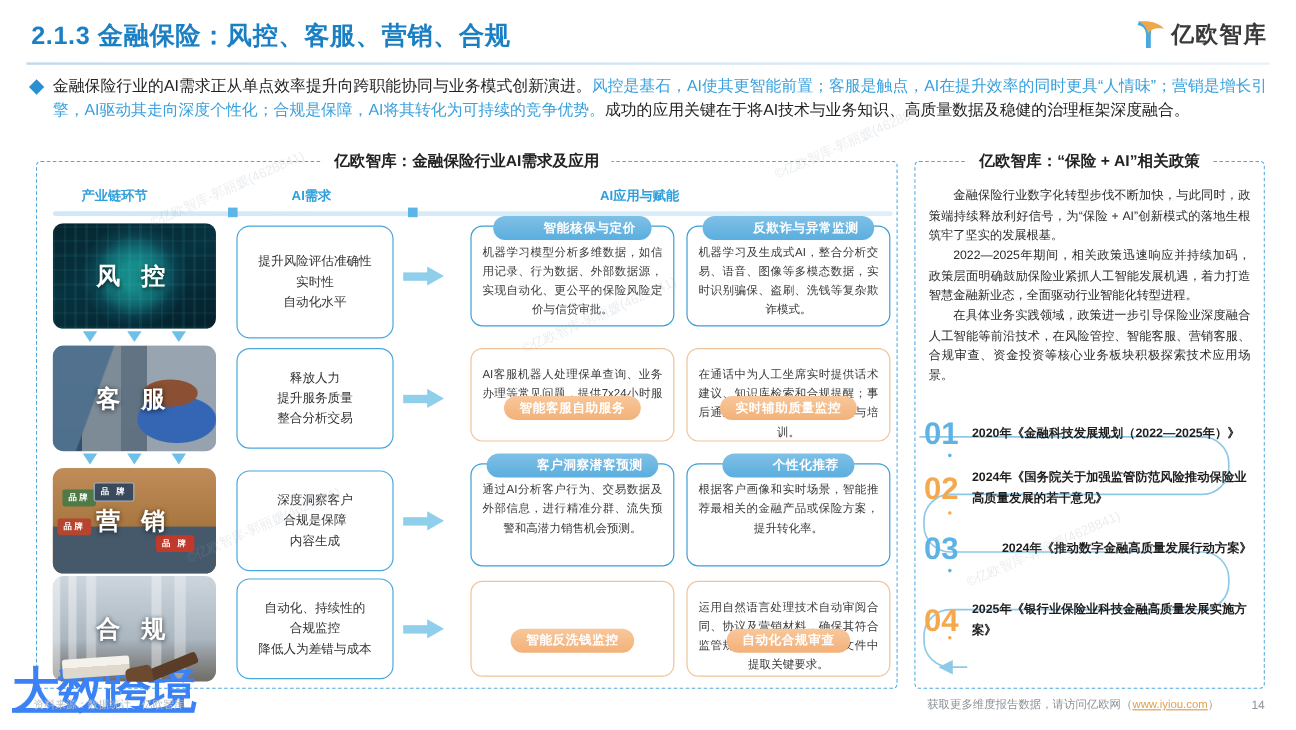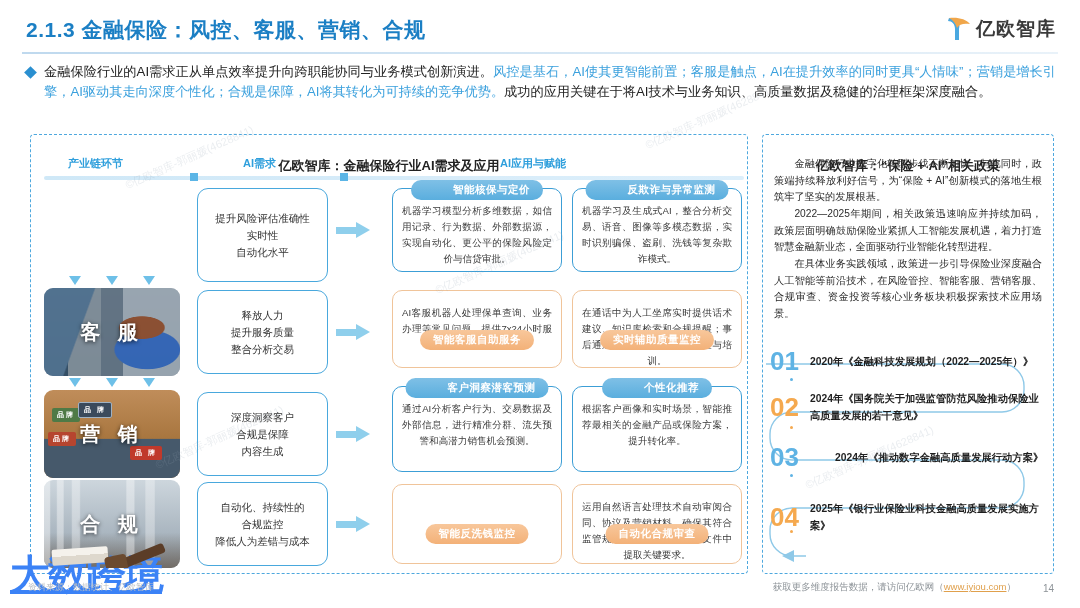--- a/index.html
+++ b/index.html
@@ -39,21 +39,21 @@
 
   
   .panel {
     position: absolute; border: 1.6px dashed #4ea8de; border-radius: 4px;
   }
   .panel-left  { left: 30px;  top: 134px; width: 718px; height: 440px; }
   .panel-right { left: 762px; top: 134px; width: 292px; height: 440px; }
   .panel-cap {
     position: absolute; top: -10px; background: #fff; padding: 0 10px;
     font-size: 13px; font-weight: bold; color: #222; white-space: nowrap;
-    left: 50%; transform: translateX(-50%); margin-top: 32px;
+    left: 50%; transform: translateX(-50%);
   }
 
   
   .colhdr { position: absolute; font-size: 11px; font-weight: bold; color: #2f9fdc; white-space: nowrap; }
   .colhdr-rule {
     position: absolute; left: 44px; top: 176px; width: 700px; height: 4px;
     background: linear-gradient(to right,#cfe8f7,#ddeffb);
     border-radius: 2px;
   }
   .colhdr-tick { position: absolute; top: 173px; width: 8px; height: 8px; background: #5bb5e6; }
@@ -207,20 +207,23 @@
     <div class="panel-cap">亿欧智库：金融保险行业AI需求及应用</div>
   </div>
 
   <div class="colhdr" style="left:68px;  top:156px;">产业链环节</div>
   <div class="colhdr" style="left:243px; top:156px;">AI需求</div>
   <div class="colhdr" style="left:500px; top:156px;">AI应用与赋能</div>
   <div class="colhdr-rule"></div>
   <div class="colhdr-tick" style="left:190px;"></div>
   <div class="colhdr-tick" style="left:340px;"></div>
 
+  <div class="chain-tile bg-riskctl" style="top:186px;">
+    <span class="chain-label">风 控</span>
+  </div>
   <div class="chain-arrows" style="top:276px;">
     <i class="dn-arrow"></i>
     <i class="dn-arrow"></i>
     <i class="dn-arrow"></i>
   </div>
   <div class="demand" style="top:188px; height:94px;">
     <div>提升风险评估准确性</div>
     <div>实时性</div>
     <div>自动化水平</div>
   </div>

